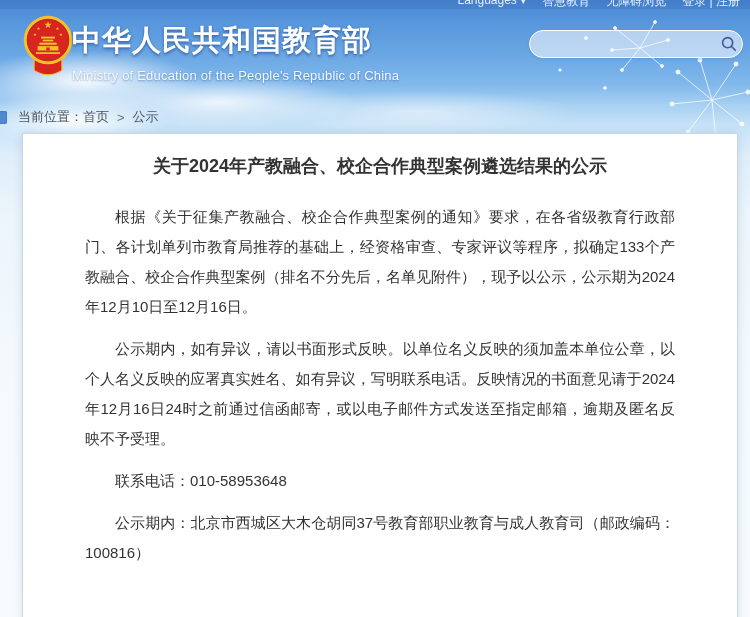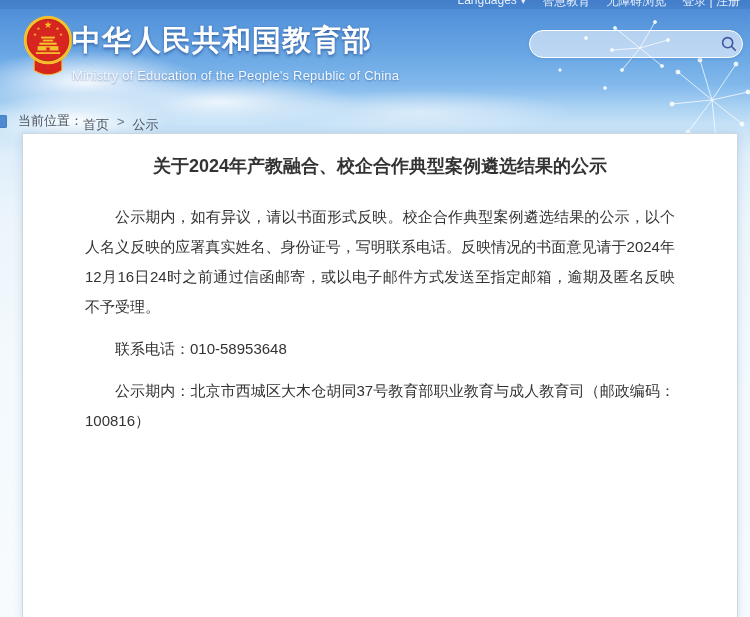--- a/index.html
+++ b/index.html
@@ -39,21 +39,21 @@
   .c2 { left:80px;  top:76px; width:280px; height:52px; opacity:.85; }
   .c3 { left:260px; top:90px; width:320px; height:44px; opacity:.55; }
   .c4 { left:-20px; top:92px; width:190px; height:56px; opacity:.95; }
   .deco { position:absolute; left:0; top:0; pointer-events:none; }
   
   .breadcrumb { position:absolute; left:0; top:108px; display:flex; align-items:center;
     font-size:13px; color:#4d5560; }
   .loc-icon { width:9px; height:13px; background:#4f8ad2; border-radius:2px;
     margin-left:-2px; box-shadow:inset 0 0 2px #2d63a8; }
   .breadcrumb .txt { margin-left:11px;text-align:center; }
-  .breadcrumb a { color:#4d5560; text-decoration:none; cursor:pointer;margin-top:8px; }
+  .breadcrumb a { color:#4d5560; text-decoration:none; cursor:pointer; }
   .breadcrumb .sep { margin:0 8px; color:#6a7480; }
   
   .card { position:absolute; left:22px; top:133px; width:716px; height:600px;
     background:#fff; border:1px solid #ccd7df;
     box-shadow:0 0 8px rgba(110,150,195,.28); padding:0 62px; }
   .doc-title { margin-top:20px; text-align:center; font-size:18px; font-weight:bold;
     color:#333; line-height:24px; }
   .doc-body { margin-top:24px; }
   .doc-body p { font-size:15px; color:#333; line-height:30px; text-indent:2em;
     text-align:justify; margin:0 0 12px 0; }
@@ -150,18 +150,19 @@
   <div class="loc-icon"></div>
   <span class="txt">当前位置：</span>
   <a>首页</a>
   <span class="sep">&gt;</span>
   <a>公示</a>
 </div>
 
 <div class="card">
   <h1 class="doc-title">关于2024年产教融合、校企合作典型案例遴选结果的公示</h1>
   <div class="doc-body">
-    <p>公示期内，如有异议，请以书面形式反映。校企合作典型案例遴选结果的公示，以个人名义反映的应署真实姓名、身份证号，写明联系电话。反映情况的书面意见请于2024年12月16日24时之前通过信函邮寄，或以电子邮件方式发送至指定邮箱，逾期及匿名反映不予受理。</p>
+    <p>根据《关于征集产教融合、校企合作典型案例的通知》要求，在各省级教育行政部门、各计划单列市教育局推荐的基础上，经资格审查、专家评议等程序，拟确定133个产教融合、校企合作典型案例（排名不分先后，名单见附件），现予以公示，公示期为2024年12月10日至12月16日。</p>
+    <p>公示期内，如有异议，请以书面形式反映。以单位名义反映的须加盖本单位公章，以个人名义反映的应署真实姓名、如有异议，写明联系电话。反映情况的书面意见请于2024年12月16日24时之前通过信函邮寄，或以电子邮件方式发送至指定邮箱，逾期及匿名反映不予受理。</p>
     <p><span class="lbl">联系电话：</span><span>010-58953648</span></p>
     <p><span class="lbl">公示期内：</span><span>北京市西城区大木仓胡同37号教育部职业教育与成人教育司（邮政编码：100816）</span></p>
 
   </div>
 </div>
 
 </body></html>

